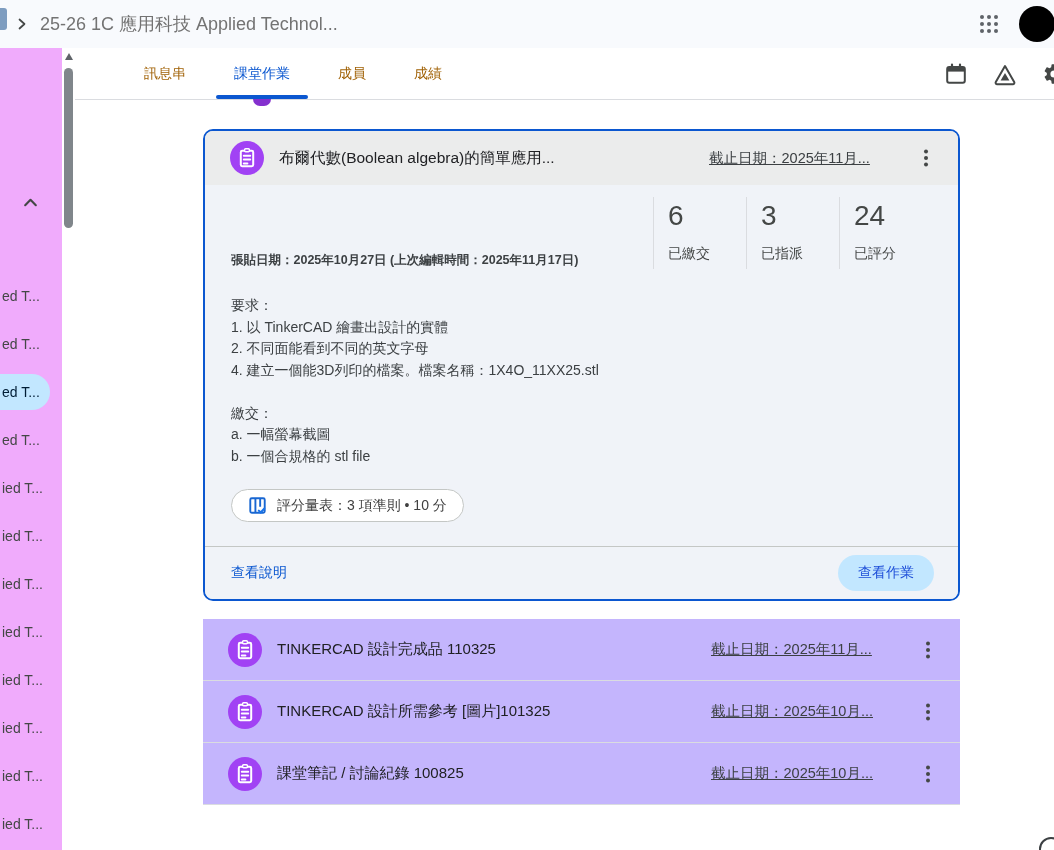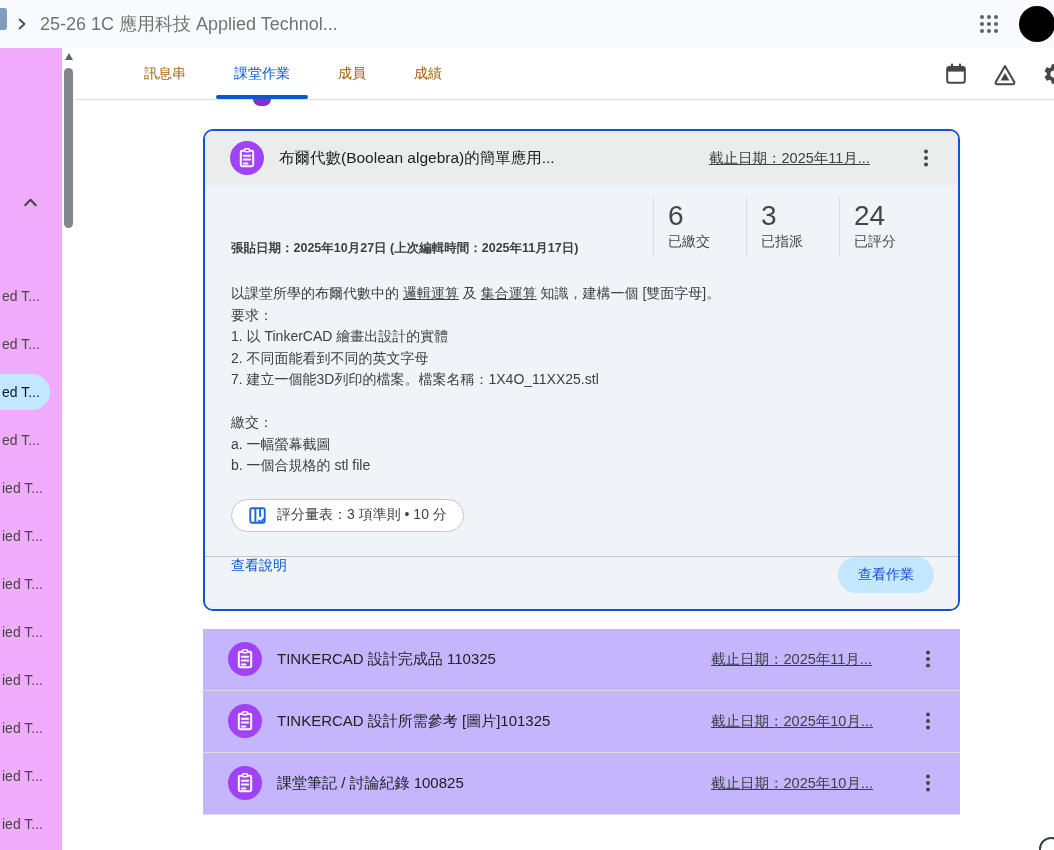--- a/index.html
+++ b/index.html
@@ -46,30 +46,30 @@
   .card-title { flex:1; font-size:15.5px; color:#202124; white-space:nowrap; overflow:hidden; }
   .due-text { width:182px; font-size:14.5px; color:#3c4043; white-space:nowrap;text-decoration:underline; }
   .kebab { width:40px; height:40px; display:flex; align-items:center; justify-content:center; border-radius:50%; flex:0 0 auto; }
   .task-icon { width:34px; height:34px; flex:0 0 auto; }
 
   .meta-row { display:flex; padding:12px 26px 0 26px;align-items:flex-end; }
   .posted { flex:1; padding-top:12px; font-size:12.5px; font-weight:700; color:#3c4043; }
   .stats { display:flex; }
   .stat { border-left:1px solid #dadce0; padding:2px 0 6px 14px; width:93px; }
   .stat-num { font-size:28px; line-height:34px; color:#444746; }
-  .stat-label { font-size:14px; color:#444746; }
+  .stat-label { margin-top:12px; font-size:14px; color:#444746; }
 
   .desc { padding:26px 26px 0 26px; font-size:14px; line-height:21.5px; color:#3c4043; }
   .desc .line { min-height:21.5px; white-space:pre-wrap; }
   .desc .b { font-weight:400; }
   .desc .u { text-decoration:underline; }
 
   .rubric-chip { display:inline-flex; align-items:center; gap:10px; margin:22px 0 24px 26px; height:33px; padding:0 16px; background:#fff; border:1px solid #c4c7c5; border-radius:17px; font-size:14px; font-weight:500; color:#404040; cursor:pointer; }
 
-  .card-footer { border-top:1px solid #c4c7c5; height:53px; display:flex; justify-content:space-between; padding:0 24px 0 26px; background:#f0f3f8; }
+  .card-footer { border-top:1px solid #c4c7c5; height:53px; display:flex; align-items:center; justify-content:space-between; padding:0 24px 0 26px; background:#f0f3f8; }
   .link-btn { font-size:14px; font-weight:500; color:#0b57d0; cursor:pointer; }
   .primary-chip-btn { height:36px; padding:0 20px; background:#c2e7ff; color:#1d4ed8; font-size:14px; font-weight:500; border:none; border-radius:18px; cursor:pointer; }
 
   .rows { width:757px; margin:18px 0 0 128px; }
   .row { height:62px; display:flex; align-items:center; padding:0 12px 0 25px; gap:15px; border-bottom:1px solid #dadce0; background:#c4b5fd; cursor:pointer; }
   .row-title { flex:1; font-size:15px; color:#202124; white-space:nowrap; overflow:hidden; }
 
   .help-arc { position:absolute; right:-9px; bottom:-11px; width:24px; height:24px; border:2.5px solid #3c4043; border-radius:50%; background:#fff; }
 </style>
 </head>
@@ -231,25 +231,24 @@
                   <div class="stat-label">已指派</div>
                 </div>
                 <div class="stat">
                   <div class="stat-num">24</div>
                   <div class="stat-label">已評分</div>
                 </div>
               </div>
           </div>
 
           <div class="desc" id="desc">
-              <div class="line"><span class="">以課堂所學的布爾代數中的 </span><span class="u">邏輯運算</span><span class=""> 及 </span><span class="u">集合運算</span><span class=""> 知識，建構一個 [雙面字母]。</span></div>
               <div class="line"><span class="">要求：</span></div>
               <div class="line"><span class="">1. 以 TinkerCAD 繪畫出設計的實體</span></div>
               <div class="line"><span class="">2. </span><span class="b ">不同面能看到不同的</span><span class="">英文字母</span></div>
-              <div class="line"><span class="">7. 建立一個能</span><span class="b ">3D列印</span><span class="">的檔案。檔案名稱：1X4O_11XX25.stl</span></div>
+              <div class="line"><span class="">4. 建立一個能</span><span class="b ">3D列印</span><span class="">的檔案。檔案名稱：1X4O_11XX25.stl</span></div>
               <div class="line">&nbsp;</div>
               <div class="line"><span class="">繳交：</span></div>
               <div class="line"><span class="">a. 一幅螢幕截圖</span></div>
               <div class="line"><span class="">b. 一個合規格的 stl file</span></div>
             </div>
 
           <div class="rubric-chip">
             <span style="display:flex;">
               <svg width="19" height="19" viewBox="0 0 20 20">
                 <rect x="2.4" y="2.4" width="15.2" height="15.2" rx="1.6" fill="none" stroke="#1967d2" stroke-width="2"></rect>

